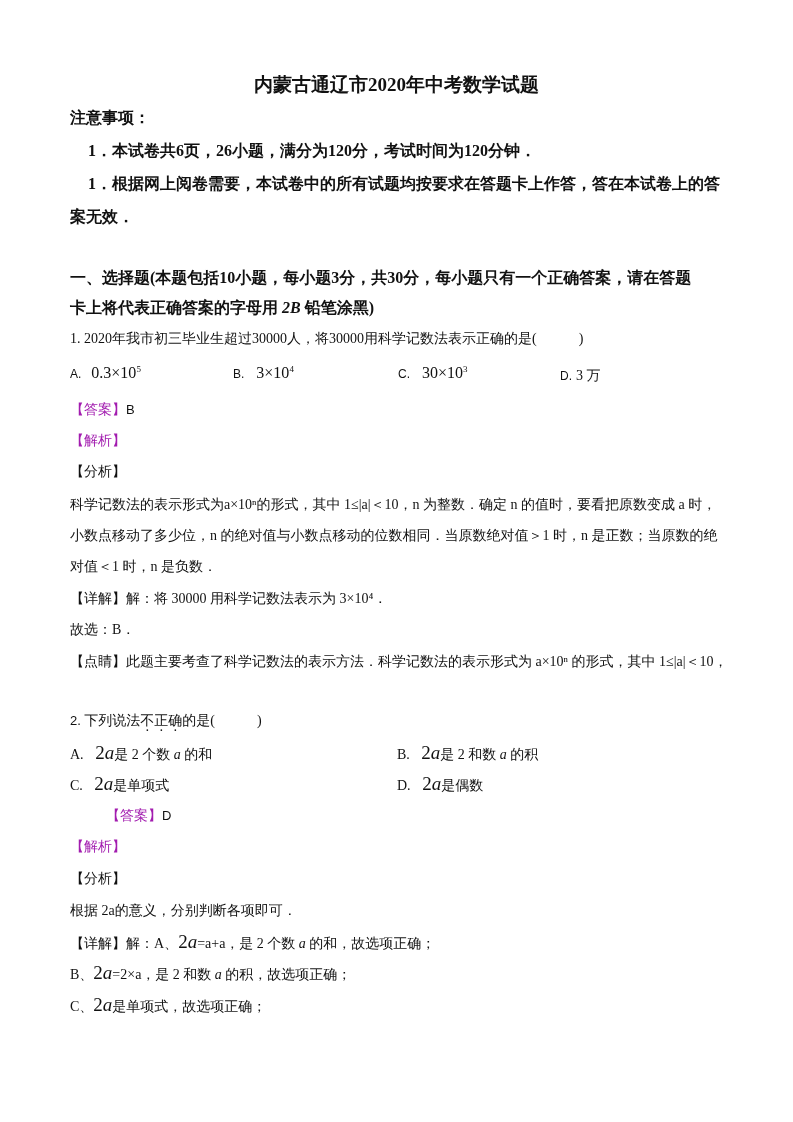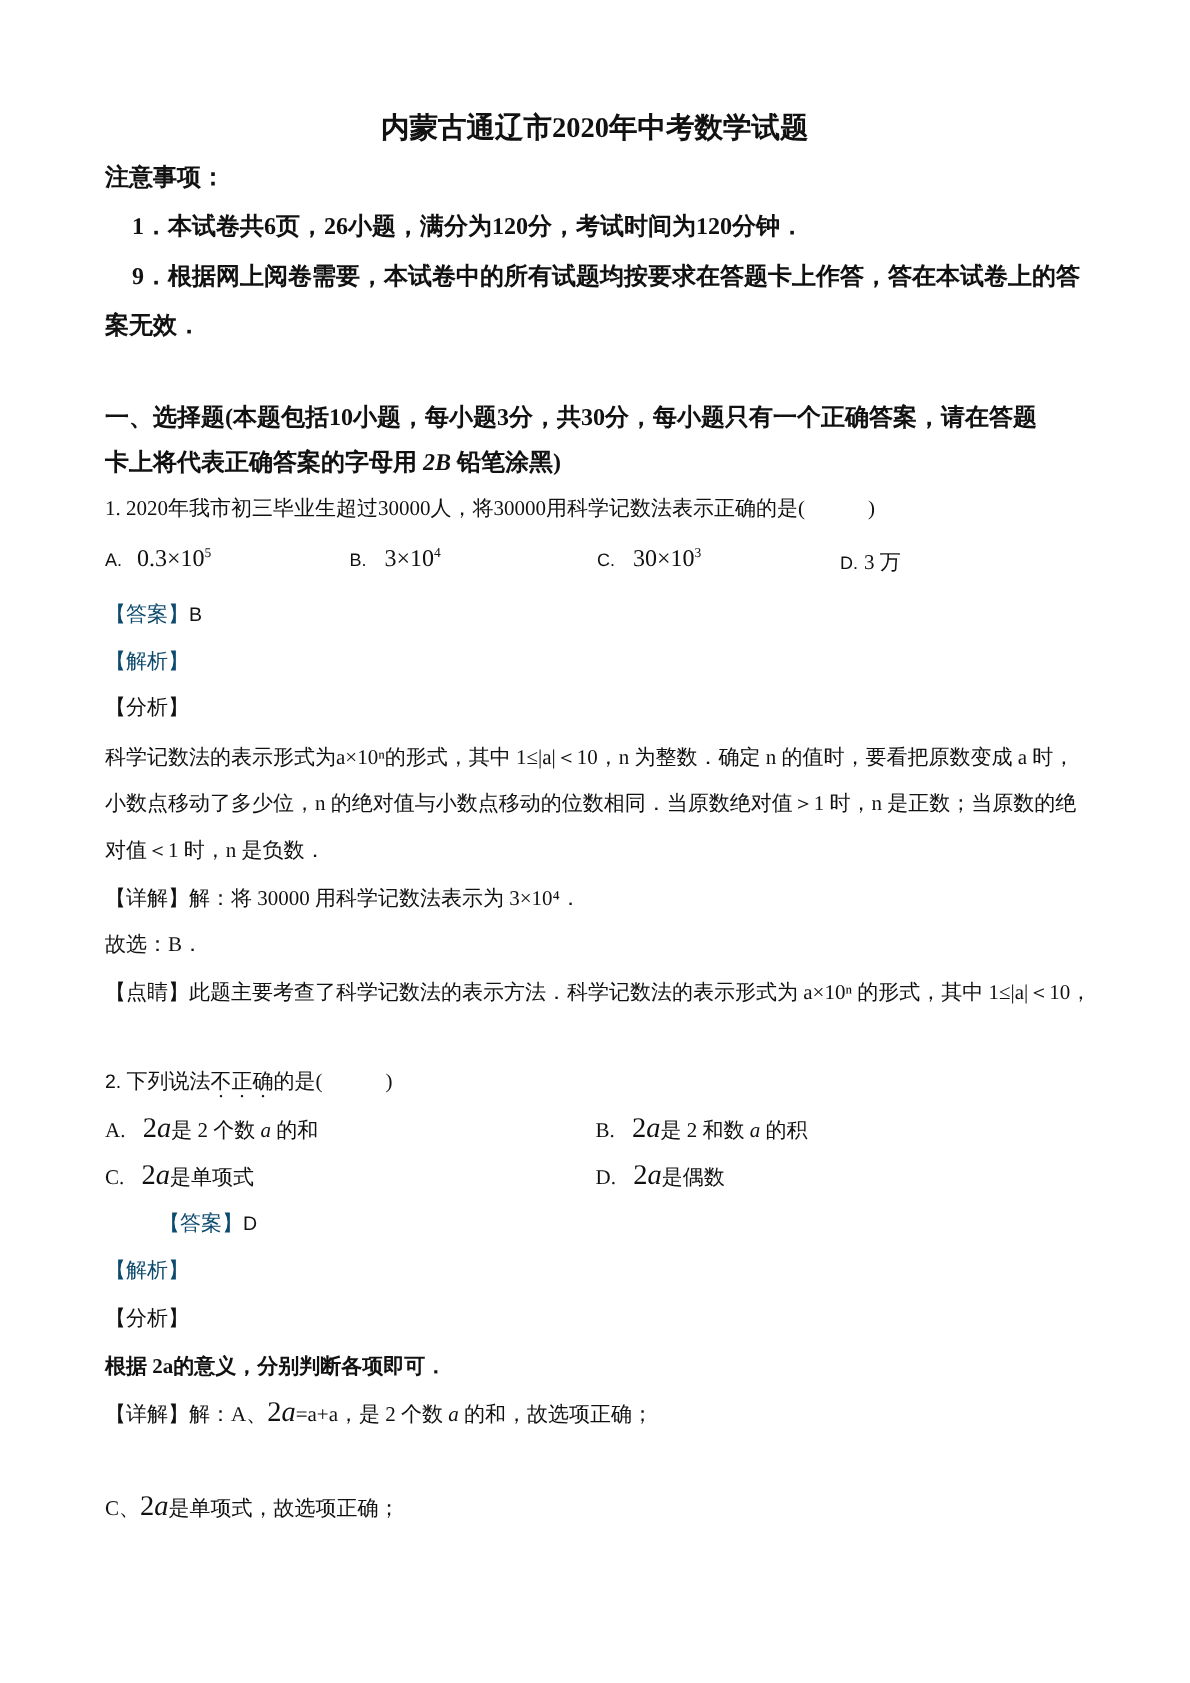--- a/index.html
+++ b/index.html
@@ -3,38 +3,38 @@
 <meta charset="utf-8">
 <style>
   html, body { margin:0; padding:0; background:#ffffff; }
   body { width:793px; height:1122px; position:relative; overflow:hidden; color:#111; }
   .page { position:absolute; left:0; top:0; width:793px; height:977px; }
   .abs { position:absolute; white-space:nowrap; }
   .sans { font-family:"Liberation Sans", "DejaVu Sans", sans-serif; }
   .title { font-family:"Liberation Serif", serif; font-weight:bold; font-size:19px; left:0; width:793px; text-align:center; top:72px; }
   .bold15 { font-family:"Liberation Serif", serif; font-weight:bold; font-size:16px; }
   .body14 { font-family:"Liberation Serif", serif; font-size:14px; }
-  .label-blue { color:#0c4a6e;font-family:Liberation Mono, monospace; }
+  .label-blue { color:#a21caf;font-family:Liberation Mono, monospace; }
   .math { font-family:"Liberation Serif", serif; font-size:16px; }
   sup { font-size:9px; vertical-align:6px; line-height:0; }
   .opt-label { font-family:"Liberation Sans", sans-serif; font-size:12px; }
   .big-a { font-family:"Liberation Serif", serif; font-size:19px; }
   .dotted { position:relative; }
   .dotted::after { content:"·"; position:absolute; left:50%; transform:translateX(-50%); bottom:-11px; font-size:14px; }
 </style>
 </head>
 <body>
 
 <div class="page">
 
   <div class="abs title">内蒙古通辽市2020年中考数学试题</div>
 
   <div class="abs bold15" style="left:70px; top:108px;">注意事项：</div>
   <div class="abs bold15" style="left:88px; top:141px;">1．本试卷共6页，26小题，满分为120分，考试时间为120分钟．</div>
-  <div class="abs bold15" style="left:88px; top:174px;">9．根据网上阅卷需要，本试卷中的所有试题均按要求在答题卡上作答，答在本试卷上的答</div>
+  <div class="abs bold15" style="left:88px; top:174px;">1．根据网上阅卷需要，本试卷中的所有试题均按要求在答题卡上作答，答在本试卷上的答</div>
   <div class="abs bold15" style="left:70px; top:207px;">案无效．</div>
 
   <div class="abs bold15" style="left:70px; top:268px;">一、选择题(本题包括10小题，每小题3分，共30分，每小题只有一个正确答案，请在答题</div>
   <div class="abs bold15" style="left:70px; top:298px;">
     <span>卡上将代表正确答案的字母用 </span><i>2B</i><span> 铅笔涂黑)</span>
   </div>
 
   <div class="abs body14" style="left:70px; top:330px;">1. 2020年我市初三毕业生超过30000人，将30000用科学记数法表示正确的是(　　　)</div>
 
   <div class="abs" style="left:70px; top:364px;">
@@ -91,22 +91,25 @@
   <div class="abs body14" style="left:397px; top:773px;">
     <span>D.</span>
     <span class="big-a" style="margin-left:8px;"><span>2</span><i>a</i></span><span>是偶数</span>
   </div>
 
   <div class="abs body14" style="left:70px; top:807px;margin-left:36px;">
     <span class="label-blue">【答案】</span><span class="sans" style="font-size:13px;">D</span>
   </div>
   <div class="abs body14 label-blue" style="left:70px; top:838px;">【解析】</div>
   <div class="abs body14" style="left:70px; top:870px;">【分析】</div>
-  <div class="abs body14" style="left:70px; top:902px;font-weight:bold;">根据 2a的意义，分别判断各项即可．</div>
+  <div class="abs body14" style="left:70px; top:902px;">根据 2a的意义，分别判断各项即可．</div>
 
   <div class="abs body14" style="left:70px; top:931px;">
     <span>【详解】</span><span>解：A、</span><span class="big-a"><span>2</span><i>a</i></span><span>=a+a，是 2 个数 </span><i>a</i><span> 的和，故选项正确；</span>
+  </div>
+  <div class="abs body14" style="left:70px; top:962px;">
+    <span>B、</span><span class="big-a"><span>2</span><i>a</i></span><span>=2×a，是 2 和数 </span><i>a</i><span> 的积，故选项正确；</span>
   </div>
   <div class="abs body14" style="left:70px; top:994px;">
     <span>C、</span><span class="big-a"><span>2</span><i>a</i></span><span>是单项式，故选项正确；</span>
   </div>
 
 </div>
 
 </body></html>

